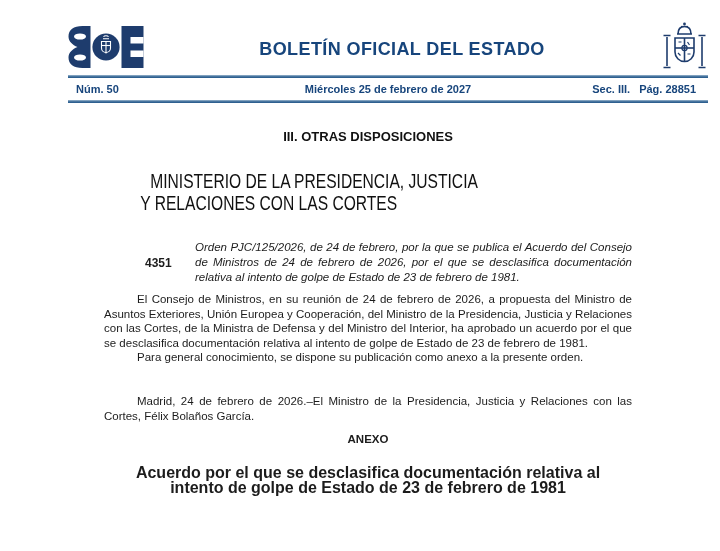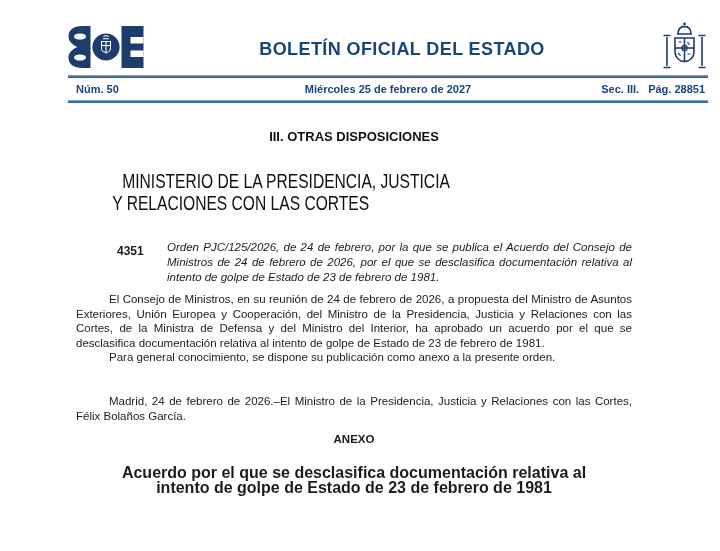--- a/index.html
+++ b/index.html
@@ -42,26 +42,26 @@
     position: relative;
     height: 22px;
     display: flex;
     align-items: center;
     color: #17457c;
     font-weight: bold;
     font-size: 11px;
   }
   .meta-left  { position: absolute; left: 8px; }
   .meta-center{ width: 100%; text-align: center; }
-  .meta-right { position: absolute; right: 3px; }
+  .meta-right { position: absolute; right: 12px; }
   .meta-right .sec { margin-right: 9px; }
 
   
   .content {
-    padding-left: 76px;
+    padding-left: 104px;
     padding-right: 88px; 
   }
   .section-heading {
     margin-top: 26px;
     text-align: center;
     font-size: 13px;
     font-weight: bold;
     color: #111;
   }
   .ministry {
@@ -78,21 +78,21 @@
     transform-origin: center;
     white-space: nowrap;
   }
   .item {
     position: relative;
     margin-top: 26px;
   }
   .item-number {
     position: absolute;
     left: 41px;
-    top: 4px;
+    top: 16px;
     font-weight: bold;
     font-size: 12px;
   }
   .item-summary {
     margin-left: 91px;
     font-style: italic;
     font-size: 11.5px;
     line-height: 15px;
     text-align: justify;
   }

